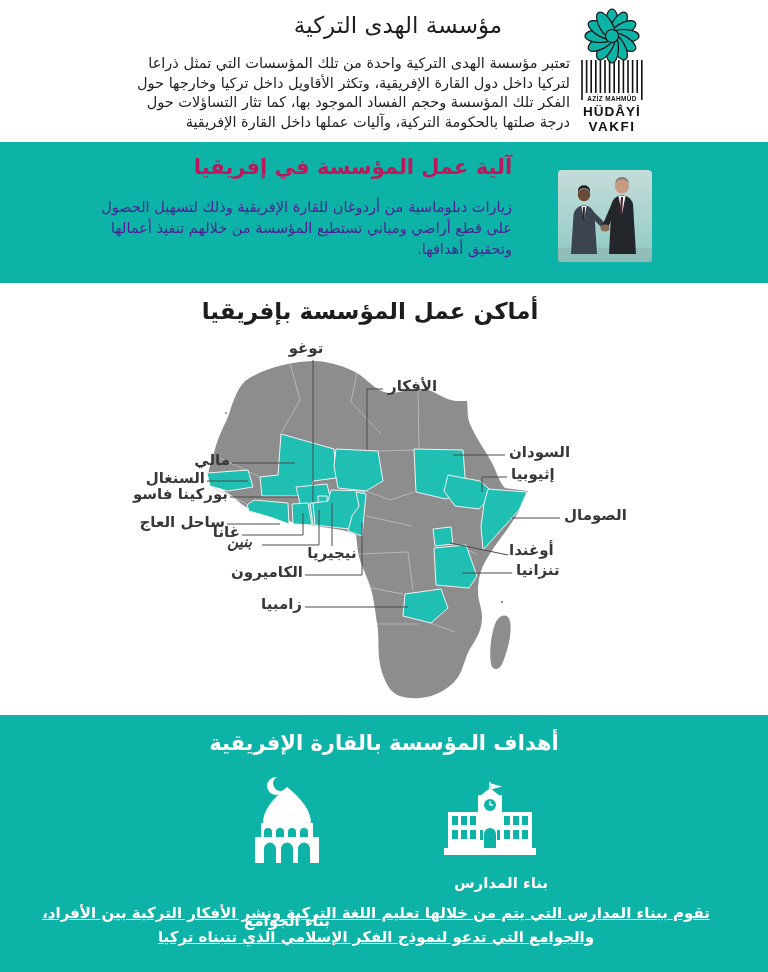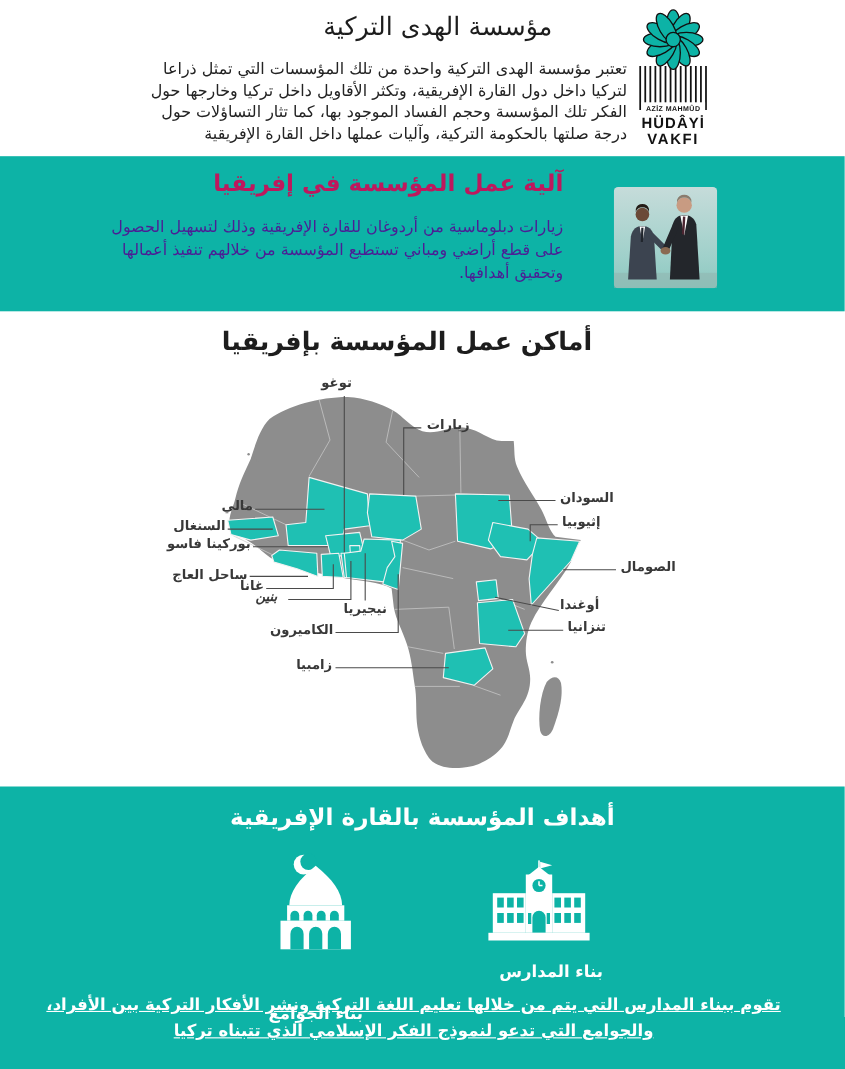--- a/index.html
+++ b/index.html
@@ -24,21 +24,21 @@
   
   .s2{top:142px;left:0;width:768px;height:141px;}
   .s2-heading{top:155px;left:0;width:706px;text-align:center;
     font-size:21px;font-weight:bold;color:#be185d;direction:rtl;}
   .s2-para{top:197px;left:82px;width:430px;direction:rtl;text-align:right;
     font-size:14.5px;line-height:21px;color:#4c1d95;}
   
   .s3-heading{top:298px;left:0;width:740px;text-align:center;
     font-size:23px;font-weight:bold;color:var(--text-dark);direction:rtl;}
   .map-wrap{top:340px;left:150px;width:470px;height:380px;}
-  .map-label{position:absolute;font-size:12px;font-weight:bold;color:#383838;
+  .map-label{position:absolute;font-size:15px;font-weight:bold;color:#383838;
     line-height:13px;direction:rtl;white-space:nowrap;}
   
   .s4{top:715px;left:0;width:768px;height:257px;}
   .s4-heading{top:731px;left:0;width:768px;text-align:center;
     font-size:21px;font-weight:bold;color:#ffffff;direction:rtl;}
   .goal-label{position:absolute;width:110px;text-align:center;
     font-size:15px;font-weight:bold;color:#ffffff;direction:rtl;}
   .s4-para{top:901px;left:26px;width:700px;text-align:center;direction:rtl;
     font-size:15px;line-height:24px;color:#ffffff;font-weight:bold;text-decoration:underline;}
   
@@ -216,21 +216,21 @@
       <path class="leader" d="M155,267 L258,267"></path>
       <path class="leader" d="M355,115 L303,115"></path>
       <path class="leader" d="M357,137 L332,137 L332,152"></path>
       <path class="leader" d="M410,178 L362,178"></path>
       <path class="leader" d="M358,215 L300,203"></path>
       <path class="leader" d="M362,233 L312,233"></path>
     </g>
   </svg>
   
   <div class="map-label" style="left:126px;top:2px;width:60px;text-align:center;">توغو</div>
-  <div class="map-label" style="left:238px;top:40px;width:80px;text-align:left;">زيارات</div>
+  <div class="map-label" style="left:238px;top:40px;width:80px;text-align:left;">الأفكار</div>
   <div class="map-label" style="left:-10px;top:114px;width:90px;text-align:right;">مالي</div>
   <div class="map-label" style="left:-35px;top:132px;width:90px;text-align:right;">السنغال</div>
   <div class="map-label" style="left:-42px;top:148px;width:120px;text-align:right;">بوركينا فاسو</div>
   <div class="map-label" style="left:-25px;top:176px;width:100px;text-align:right;">ساحل العاج</div>
   <div class="map-label" style="left:30px;top:186px;width:60px;text-align:right;">غانا</div>
   <div class="map-label" style="left:42px;top:196px;width:60px;text-align:right;font-style:italic;">بنين</div>
   <div class="map-label" style="left:147px;top:207px;width:70px;text-align:center;">نيجيريا</div>
   <div class="map-label" style="left:63px;top:226px;width:90px;text-align:right;">الكاميرون</div>
   <div class="map-label" style="left:82px;top:258px;width:70px;text-align:right;">زامبيا</div>
   <div class="map-label" style="left:359px;top:106px;width:90px;text-align:left;">السودان</div>

